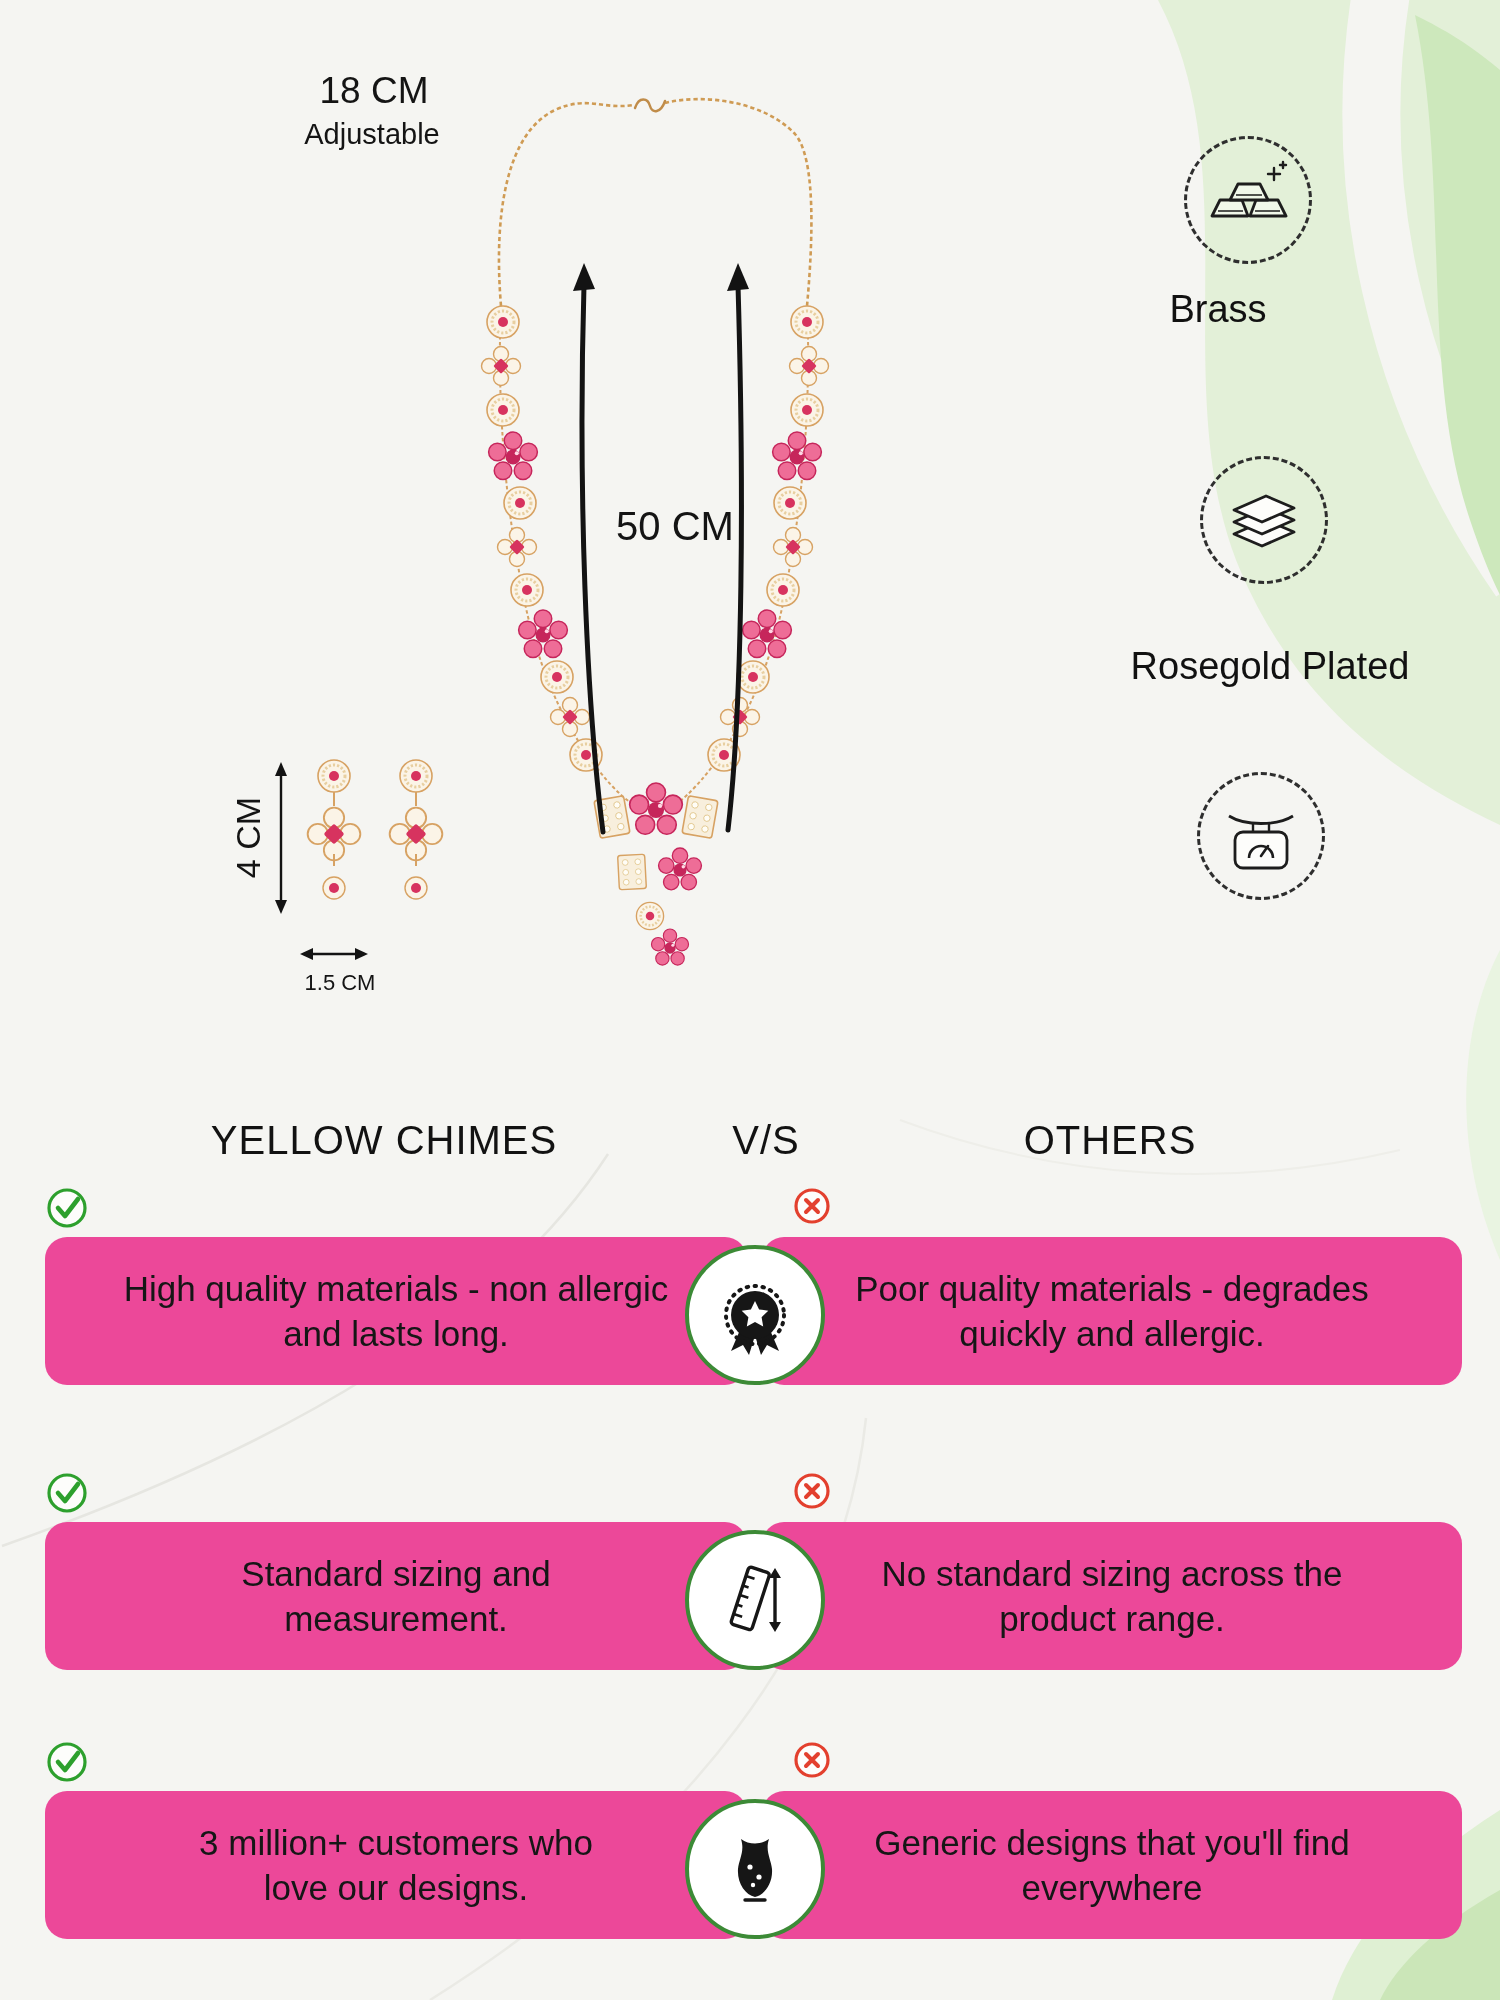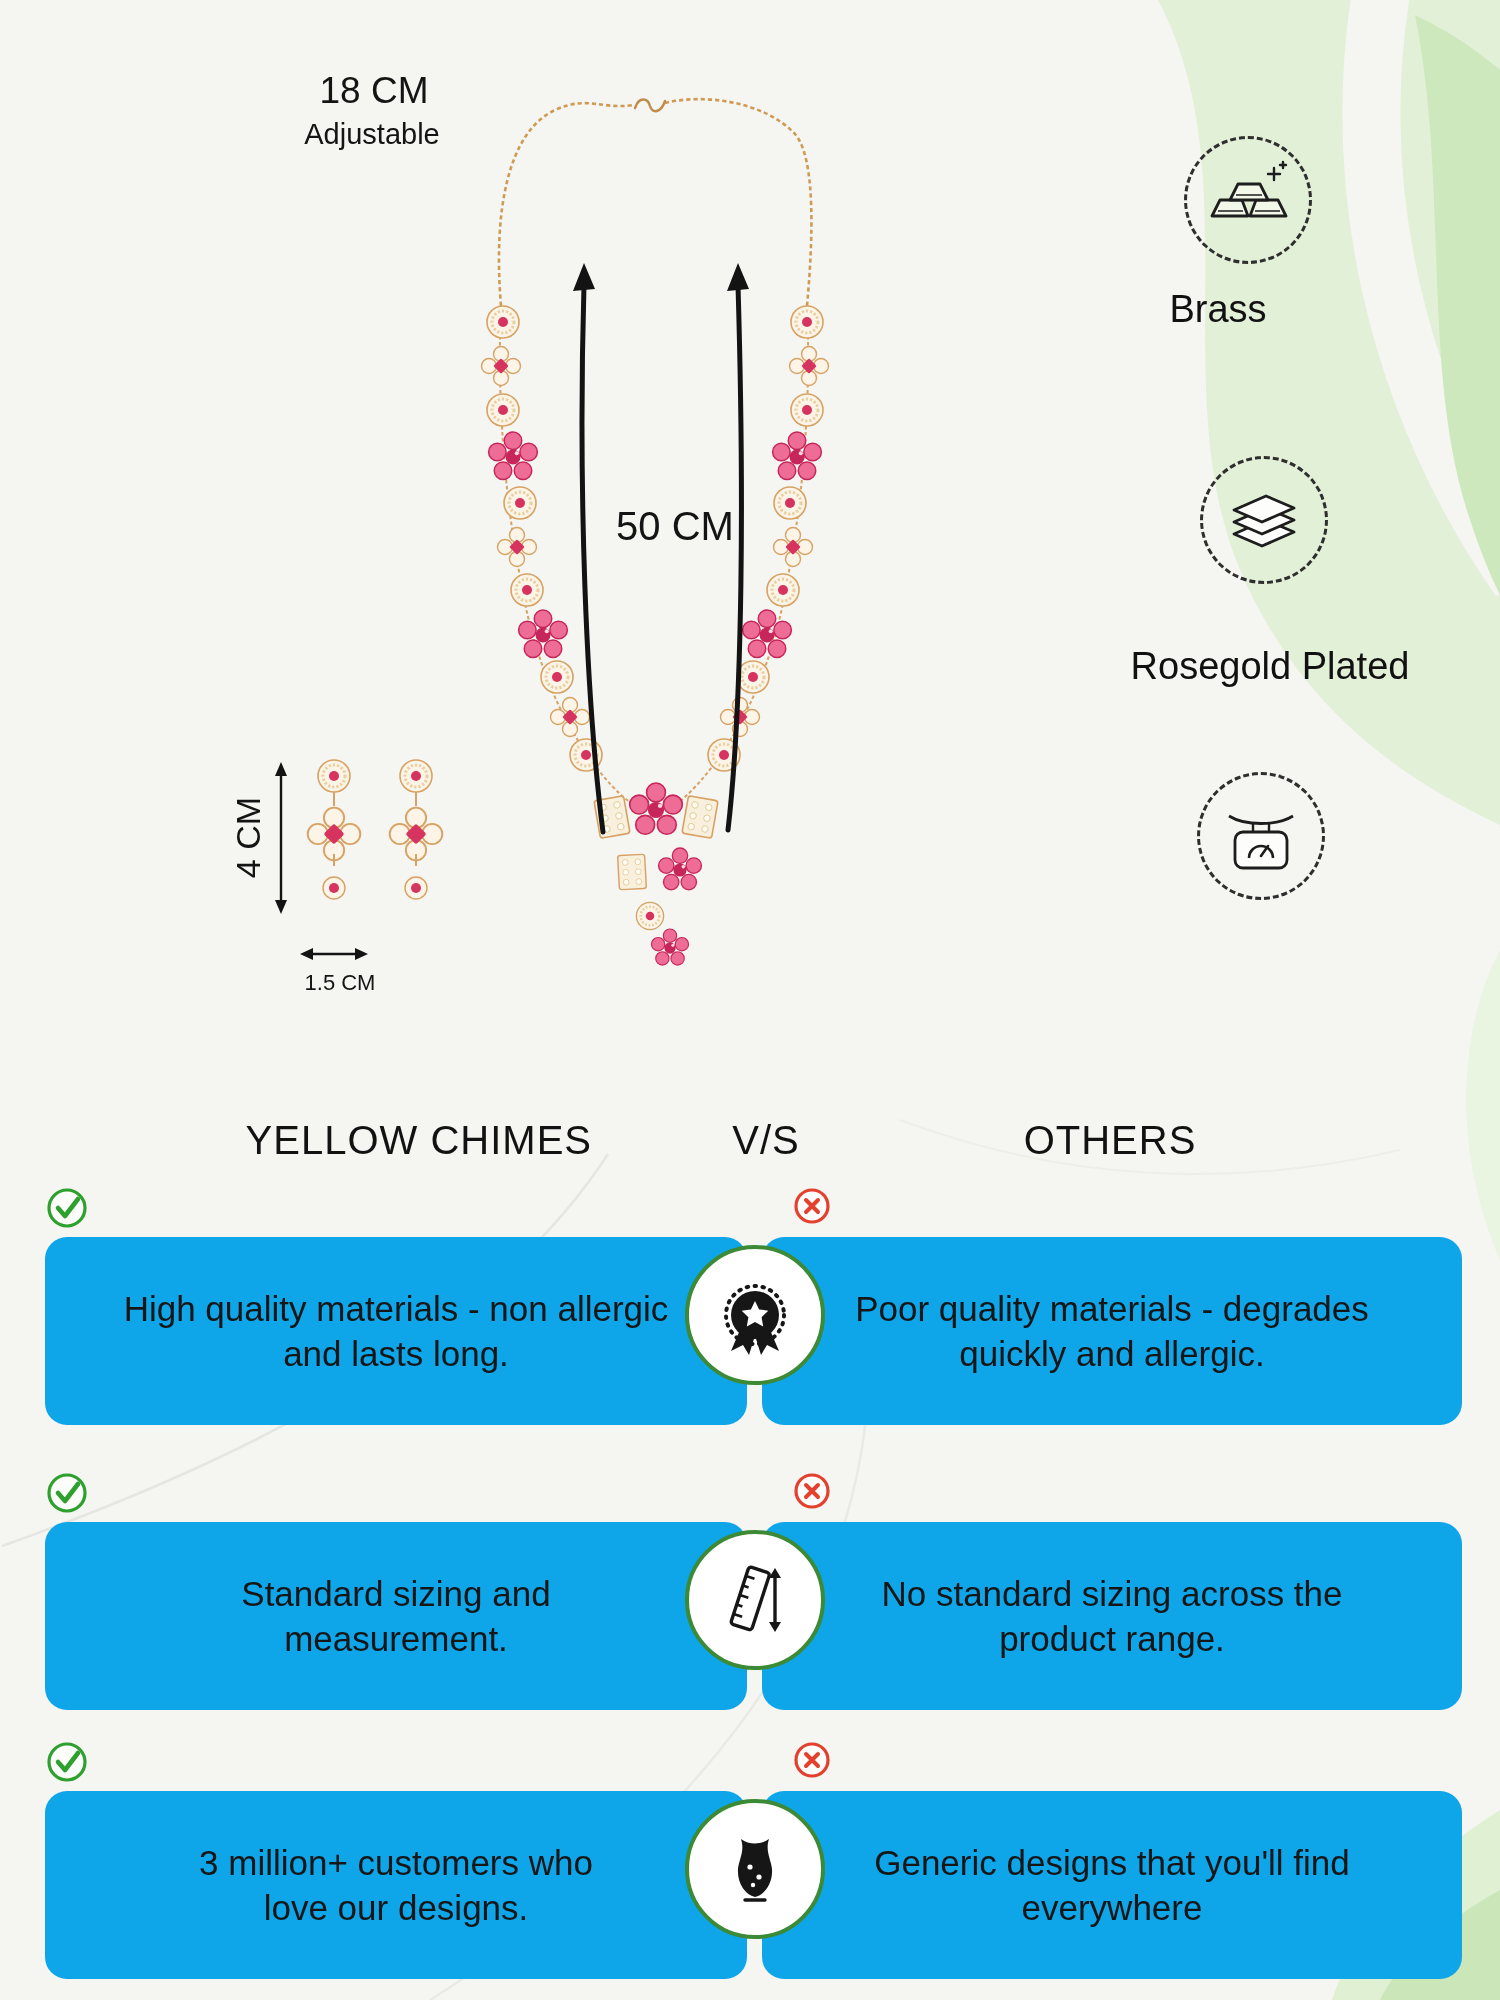--- a/index.html
+++ b/index.html
@@ -26,29 +26,29 @@
     display:flex;align-items:center;justify-content:center;box-sizing:border-box;}
   #fc1{left:1184px;top:136px;}
   #fc2{left:1200px;top:456px;}
   #fc3{left:1197px;top:772px;}
   .flabel{position:absolute;width:440px;text-align:center;font-size:38px;font-weight:500;color:#111;}
   #fl1{left:998px;top:288px;}
   #fl2{left:1050px;top:597px;margin-top:48px;}
   #fl3{left:1050px;top:917px;}
   
   .cmp-head{position:absolute;top:1118px;font-size:40px;font-weight:500;letter-spacing:1px;text-align:center;color:#121212;}
-  #h-brand{left:192px;width:400px;text-align:right;}
+  #h-brand{left:184px;width:400px;}
   #h-vs{left:666px;width:200px;}
   #h-others{left:910px;width:400px;}
   .cmp-row{position:absolute;left:45px;width:1420px;height:214px;}
   #row1{top:1186px;} #row2{top:1471px;} #row3{top:1740px;}
   .badge{position:absolute;width:44px;height:44px;}
   .badge-check{left:0;top:2;}
   .badge-x{left:747px;top:-2;width:40px;height:40px;}
-  .gbox{position:absolute;top:51px;height:188px;background:#0ea5e9;border-radius:22px;
+  .gbox{position:absolute;top:51px;height:148px;background:#ec4899;border-radius:22px;
     display:flex;align-items:center;justify-content:center;}
   .gbox-left{left:0;width:702px;}
   .gbox-right{left:717px;width:700px;}
   .gbox p{margin:0;font-size:35px;line-height:1.3;text-align:center;color:#161616;}
   .mw600{max-width:600px;} .mw560{max-width:560px;} .mw420{max-width:420px;}
   .mw540{max-width:540px;} .mw400{max-width:400px;} .mw500{max-width:500px;}
   .cmp-circle{position:absolute;left:640px;top:59px;width:140px;height:140px;background:#ffffff;
     border:4px solid #3c8a36;border-radius:50%;box-sizing:border-box;
     display:flex;align-items:center;justify-content:center;}
 </style>

